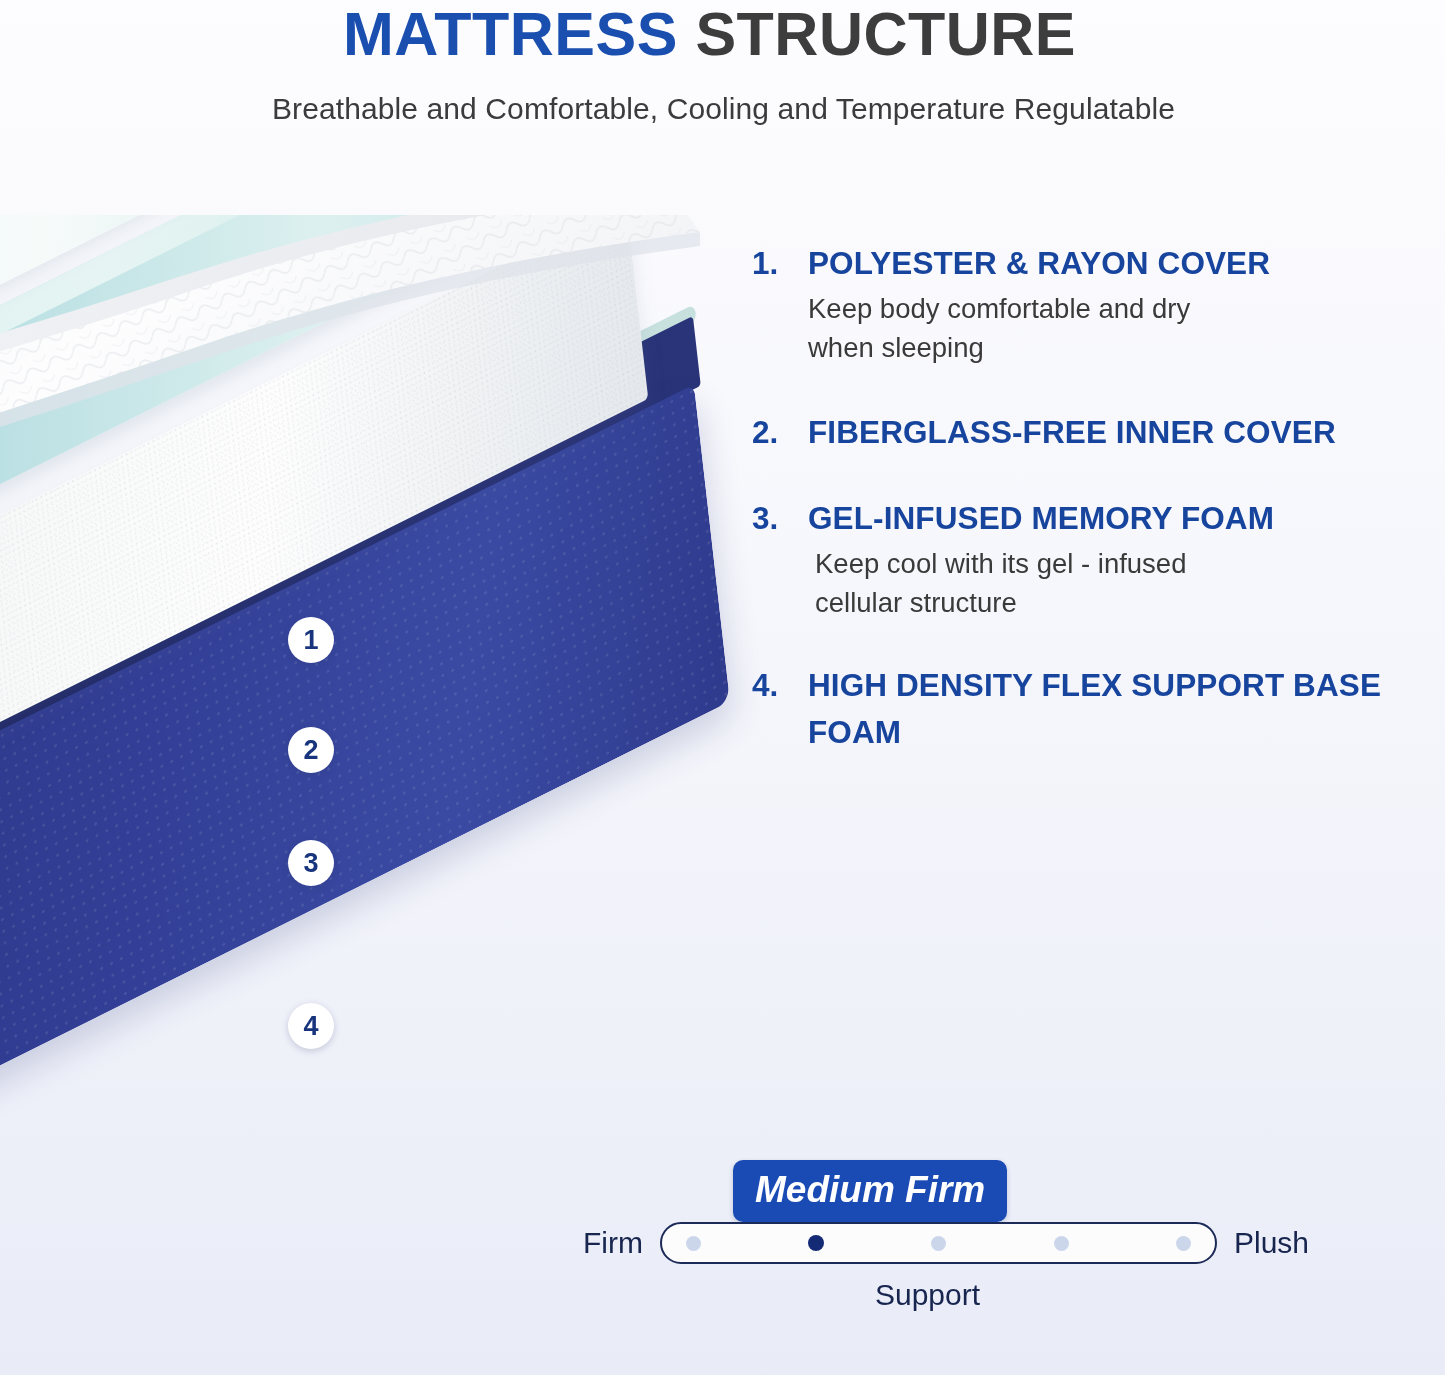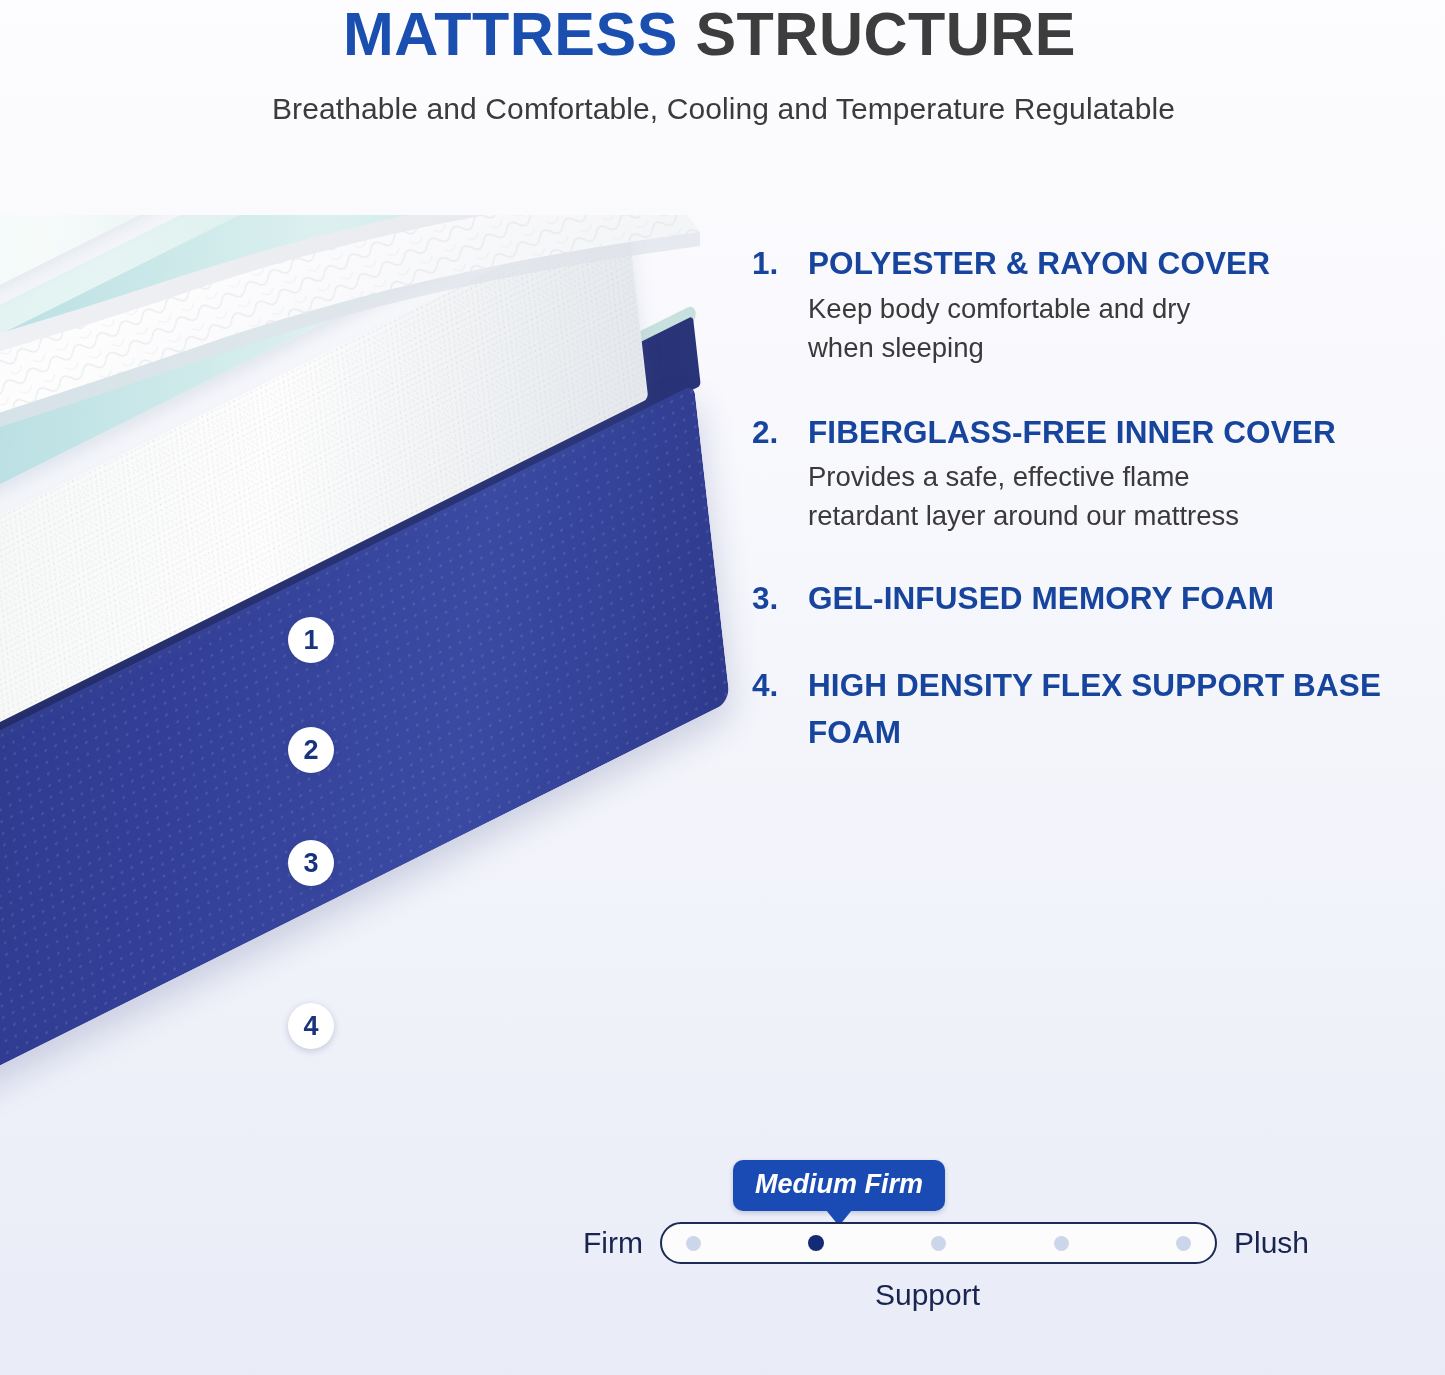--- a/index.html
+++ b/index.html
@@ -229,21 +229,21 @@
     height: 175px;
   }
   .tooltip {
     position: absolute;
     left: 158px;
     top: 0px;
     background: #1a4bb5;
     color: #ffffff;
     font-style: italic;
     font-weight: bold;
-    font-size: 27px;
+    font-size: 37px;
     padding: 9px 22px 11px 22px;
     border-radius: 10px;
     white-space: nowrap;
     box-shadow: 0 2px 5px rgba(20,45,110,0.22);
   }
   .tooltip::after {
     content: "";
     position: absolute;
     left: 50%;
     bottom: -15px;
@@ -372,29 +372,29 @@
     </div>
     <div class="feature-desc">Keep body comfortable and dry
 when sleeping</div>
   </div>
 
   <div class="feature f2">
     <div class="feature-head">
       <span class="feature-num">2.</span>
       <span class="feature-title">FIBERGLASS-FREE INNER COVER</span>
     </div>
-    <div class="feature-desc">Provides a safe, effective flame
-retardant layer around our mattress</div>
   </div>
 
   <div class="feature f3">
     <div class="feature-head">
       <span class="feature-num">3.</span>
       <span class="feature-title">GEL-INFUSED MEMORY FOAM</span>
     </div>
+    <div class="feature-desc indented">Keep cool with its gel - infused
+cellular structure</div>
   </div>
 
   <div class="feature f4">
     <div class="feature-head">
       <span class="feature-num">4.</span>
       <span class="feature-title">HIGH DENSITY FLEX SUPPORT BASE FOAM</span>
     </div>
   </div>
 
 </div>

